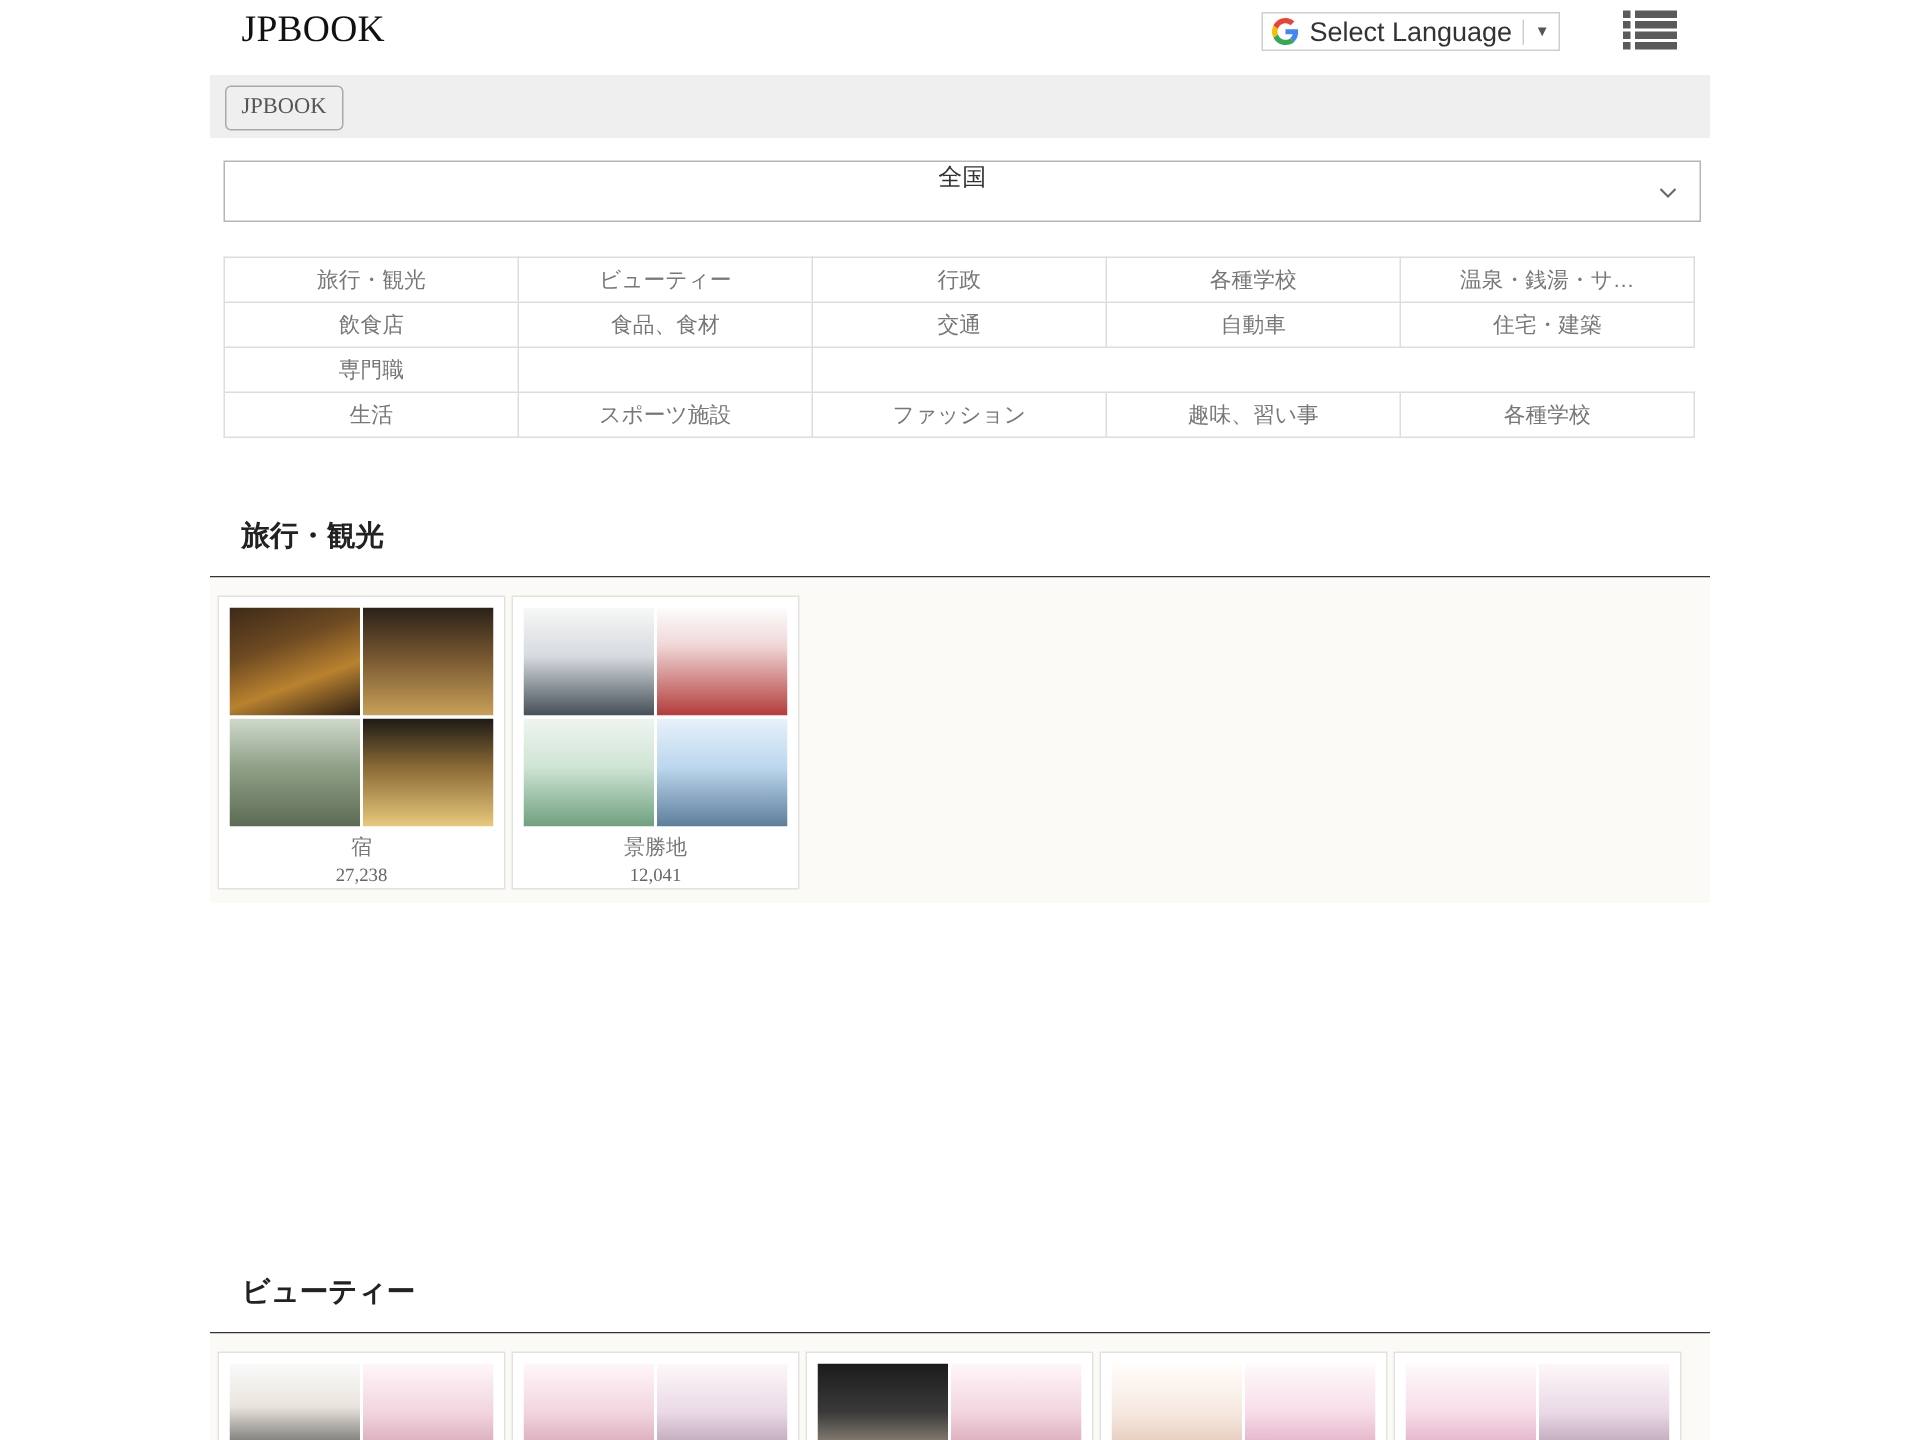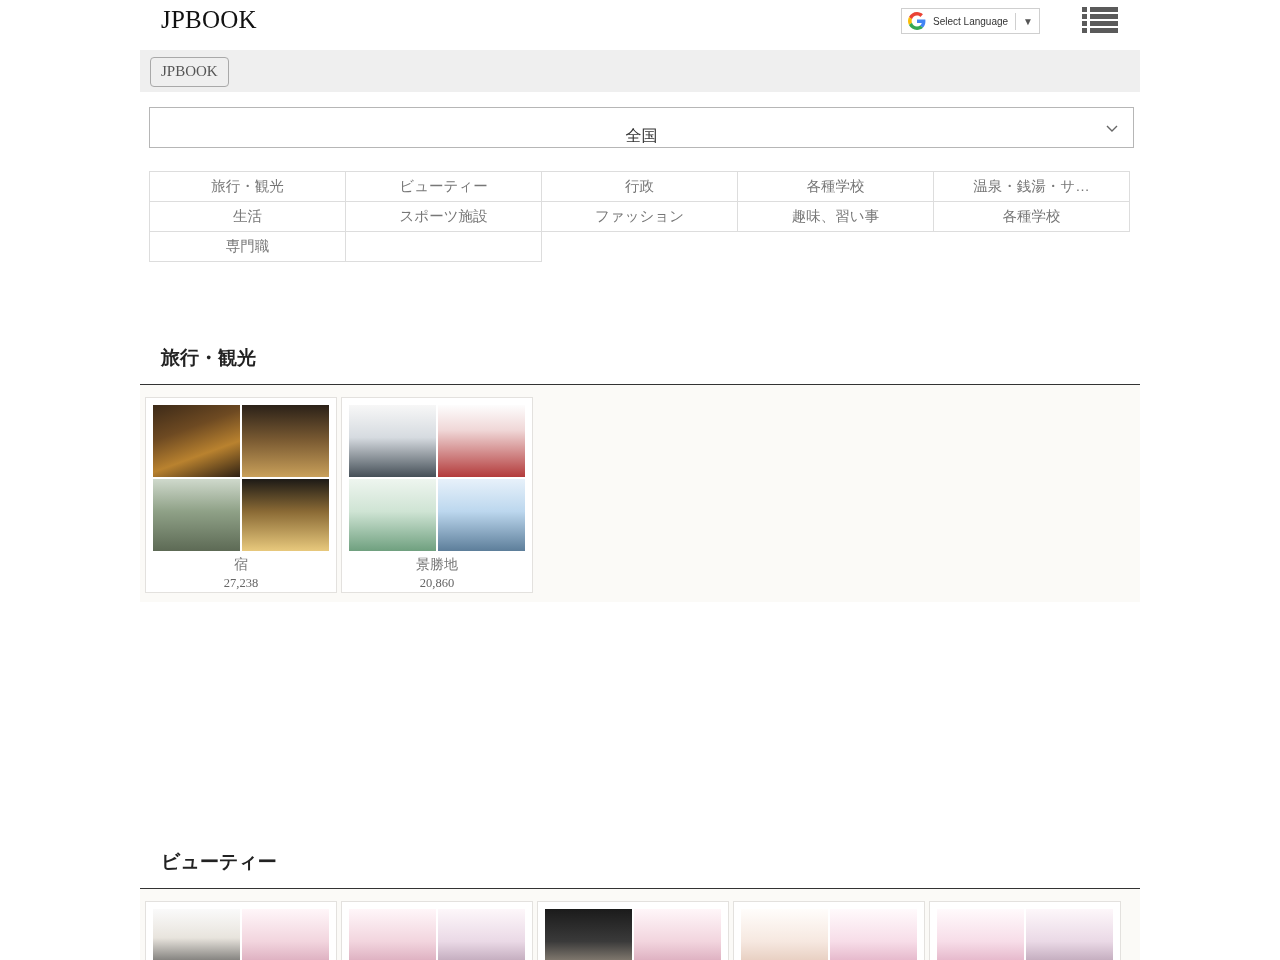--- a/index.html
+++ b/index.html
@@ -21,21 +21,21 @@
     position: absolute; left: 161px; top: 6px;
     font-family: "Liberation Serif", "DejaVu Serif", serif;
     font-size: 25px; color: #111; letter-spacing: .2px; font-weight: 400;
   }
   .gtranslate {
     position: absolute; right: 240px; top: 8px;
     height: 26px; display: flex; align-items: center;
     border: 1px solid #cfcfcf; background:#fff; padding: 0 6px 0 6px;
   }
   .g-logo { width: 18px; height: 18px; margin-right: 7px; flex: 0 0 auto; }
-  .gt-label { font-size: 10px; color: #333; white-space: nowrap; }
+  .gt-label { font-size: 18px; color: #333; white-space: nowrap; }
   .gt-sep { width:1px; height:17px; background:#cfcfcf; margin: 0 7px; }
   .gt-caret { font-size: 10px; color: #555; }
 
   .menu-icon {
     position: absolute; right: 162px; top: 6px;
     width: 36px; height: 28px; display: flex; flex-direction: column;
     justify-content: space-between; padding: 1px 0; cursor: pointer;
   }
   .menu-row { display: flex; align-items: center; height: 5px; }
   .menu-dot { width: 5px; height: 5px; background: #5a5a5a; }
@@ -51,21 +51,21 @@
     padding: 5px 10px 6px 10px;
     border: 1px solid #a9a9a9; border-radius: 4px; background: #efefef;
     font-family: "Liberation Serif", "DejaVu Serif", serif;
     font-size: 15px; color: #555; cursor: pointer;
   }
 
   
   .region-select {
     position: absolute; left: 149px; top: 107px; width: 985px; height: 41px;
     border: 1px solid #b6b6b6; background: #fff;
-    display: flex; align-items: flex-end; justify-content: center;
+    display: flex; align-items: flex-start; justify-content: center;
     font-size: 16px; color: #333; cursor: pointer;
   }
   .region-caret {
     position: absolute; right: 14px; top: 50%; transform: translateY(-50%);
     width: 14px; height: 14px;
   }
 
   
   .cat-table {
     position: absolute; left: 149px; top: 171px;
@@ -204,31 +204,38 @@
   <table class="cat-table">
     <tbody>
         <tr>
           <td>旅行・観光</td>
           <td>ビューティー</td>
           <td>行政</td>
           <td>各種学校</td>
           <td>温泉・銭湯・サ…</td>
         </tr>
         <tr>
+          <td>飲食店</td>
+          <td>食品、食材</td>
+          <td>交通</td>
+          <td>自動車</td>
+          <td>住宅・建築</td>
+        </tr>
+        <tr>
+          <td>専門職</td>
+          <td class="empty"></td>
+          <td colspan="3" style="border: none;"></td>
+        </tr>
+        <tr>
           <td>生活</td>
           <td>スポーツ施設</td>
           <td>ファッション</td>
           <td>趣味、習い事</td>
           <td>各種学校</td>
         </tr>
-        <tr>
-          <td>専門職</td>
-          <td class="empty"></td>
-          <td colspan="3" style="border: none;"></td>
-        </tr>
       </tbody>
   </table>
 
   <div id="sections-host">
       <div class="section" style="top: 348px;">
         <div class="sec-title">旅行・観光</div>
         <div class="sec-rule"></div>
         <div class="sec-body">
           <div class="card">
             <div class="thumbs">
@@ -257,21 +264,21 @@
                 <div class="tb b2"></div>
               </div>
               <div class="thumb">
                 <div class="tb b3"></div>
               </div>
               <div class="thumb">
                 <div class="tb b4"></div>
               </div>
             </div>
             <div class="card-label">景勝地</div>
-            <div class="card-count">20,860</div>
+            <div class="card-count">12,041</div>
           </div>
         </div>
       </div>
       <div class="section" style="top: 852px;">
         <div class="sec-title">ビューティー</div>
         <div class="sec-rule"></div>
         <div class="sec-body">
           <div class="card">
             <div class="thumbs">
               <div class="thumb">

